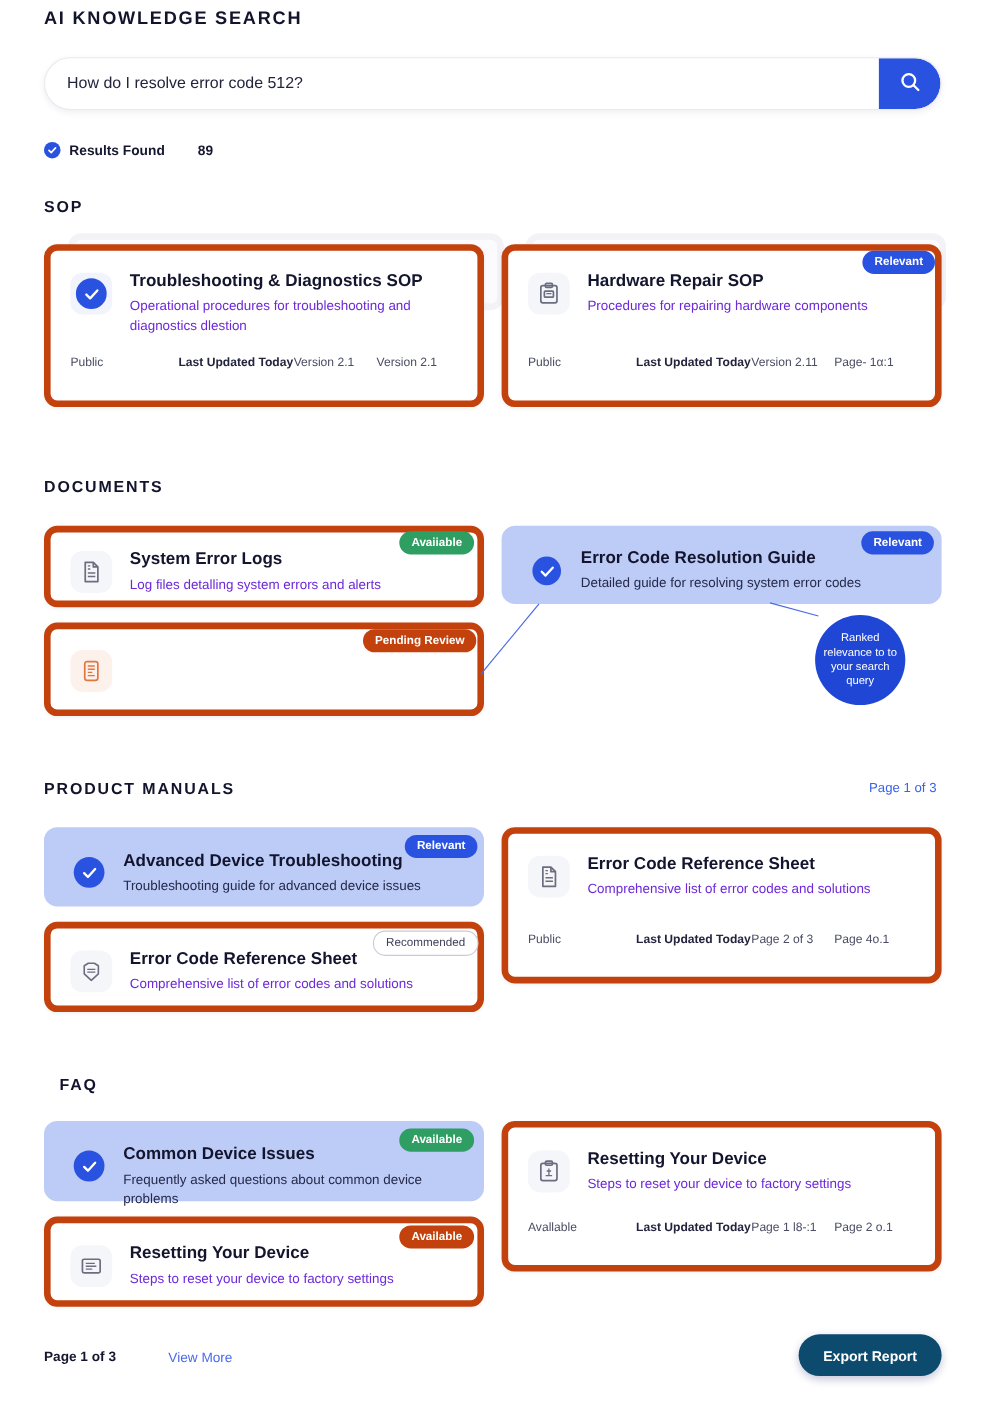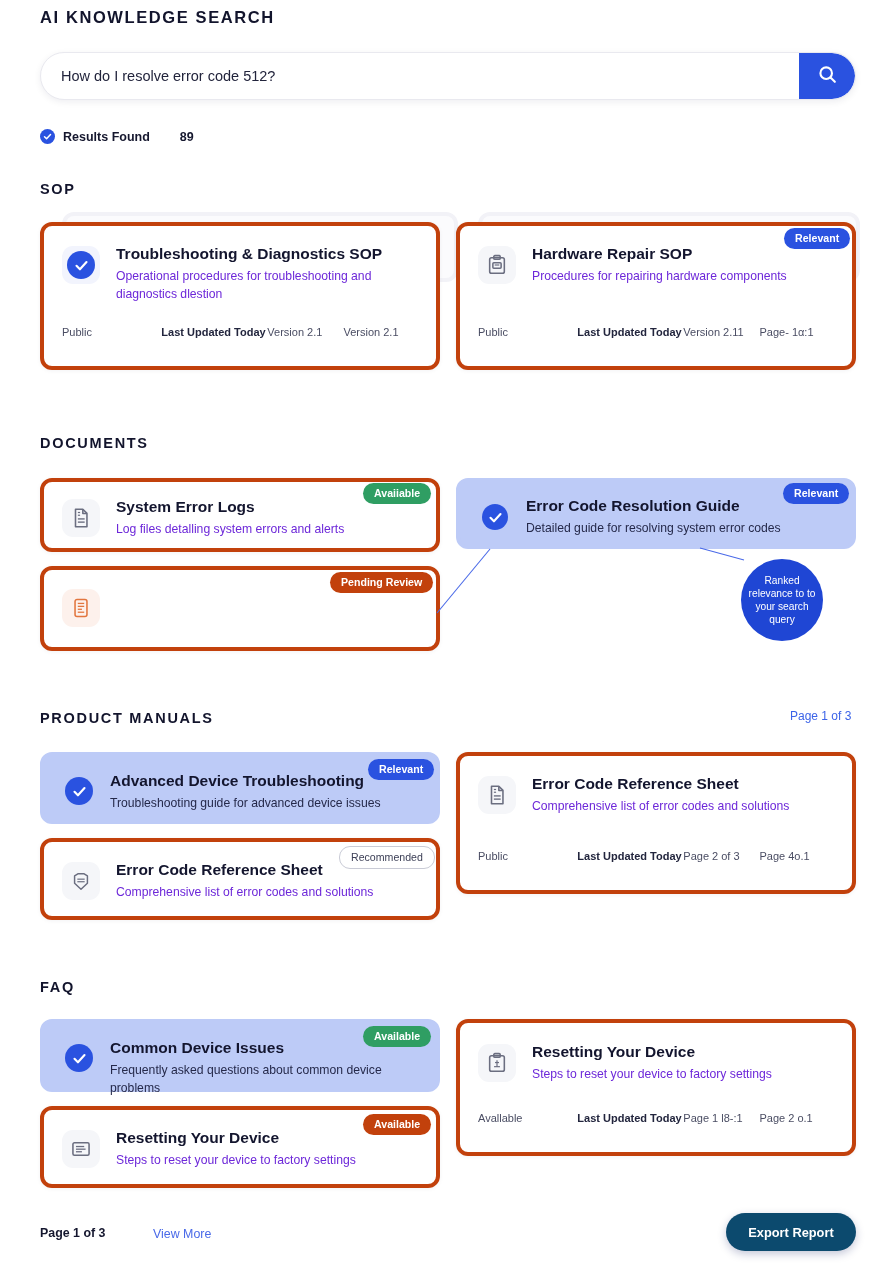--- a/index.html
+++ b/index.html
@@ -57,21 +57,21 @@
   
   .sec-title {
     position: absolute; font-size: 14.5px; font-weight: 700;
     letter-spacing: 1.7px; color: #12142c;
   }
 
   
   .card {
     position: absolute;
     background: #fff;
-    border: 4px solid #c2410c;
+    border: 6px solid #c2410c;
     border-radius: 12px;
     box-shadow: 0 1px 4px rgba(20,20,50,.05);
   }
   .card.ghost {
     background: #fbfbfd; border-color: #f2f2f7; box-shadow: none;
   }
   .card.highlight {
     background: #bdcbf7; border-color: #bdcbf7; box-shadow: none;
   }
   .card-head { display: flex; align-items: flex-start; gap: 16px; padding: 16px 18px 0 18px; }
@@ -170,21 +170,21 @@
           <polyline points="4,12.5 9.5,18 20,6.5"></polyline>
         </svg>
     </span>
     <span>Results Found</span>
     <span class="count">89</span>
   </div>
 
   <div class="sec-title" style="left:40px; top:181px;">SOP</div>
   <div class="sec-title" style="left:40px; top:435px;">DOCUMENTS</div>
   <div class="sec-title" style="left:40px; top:710px;">PRODUCT MANUALS</div>
-  <div class="sec-title" style="left:40px; top:979px;">FAQ</div>
+  <div class="sec-title" style="left:54px; top:979px;">FAQ</div>
 
   <div class="card ghost" style="left:62px; top:212px; width:396px; height:70px;"></div>
   <div class="card" style="left:40px; top:222px; width:400px; height:148px;">
     <div class="card-head">
       <div class="ico-tile blue">
         <div class="blue-check">
           <svg viewBox="0 0 24 24" fill="none" stroke="#fff" stroke-width="3.4" stroke-linecap="round" stroke-linejoin="round">
               <polyline points="4,12.5 9.5,18 20,6.5"></polyline>
             </svg>
         </div>

